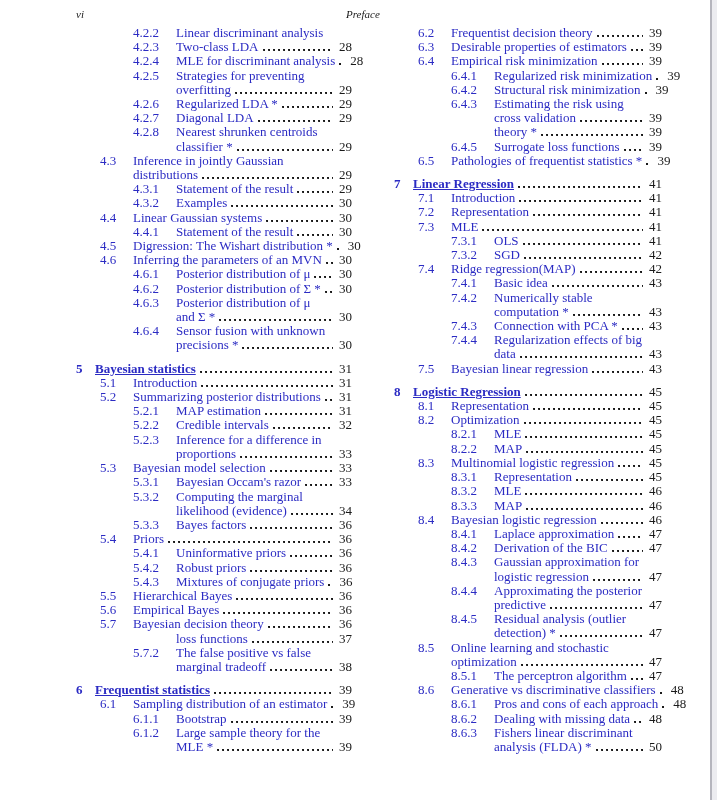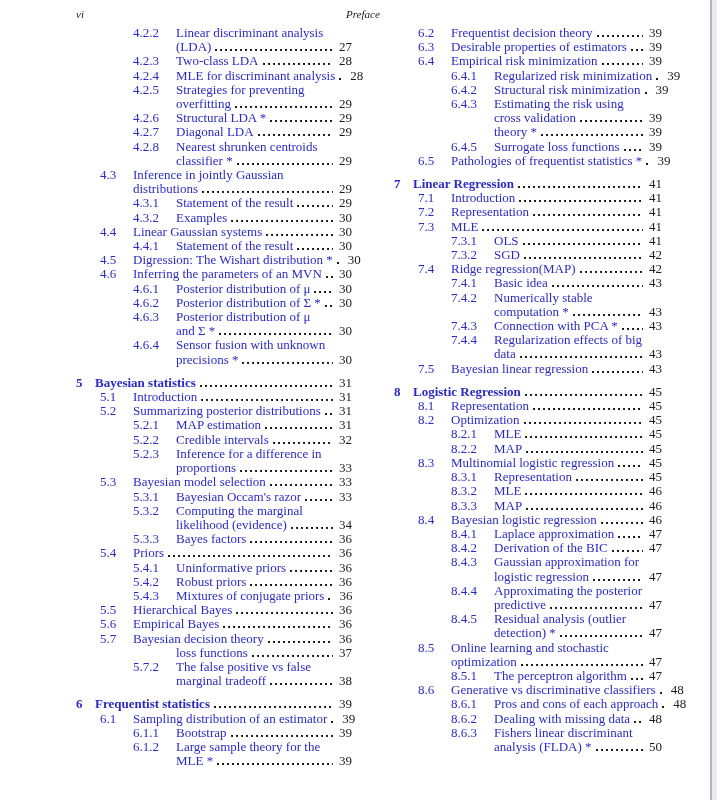--- a/index.html
+++ b/index.html
@@ -14,21 +14,21 @@
   .running-head{position:absolute;top:8px;font-size:11px;line-height:13px;color:var(--ink,#1a1a1a);font-style:italic;}
   #head-left{left:76px;}
   #head-right{left:346px;width:268px;text-align:left;}
   .toc-col{position:absolute;top:26px;font-size:13px;line-height:14.2px;color:var(--link,#2b2bc3);}
   #col-left{left:76px;width:276px;}
   #col-right{left:360px;width:268px;margin-left:34px;}
   .toc-line{position:relative;display:flex;align-items:flex-start;min-height:14.2px;}
   .toc-line .num{position:absolute;top:0;}
   .lv-c{padding-left:19px;}
   .lv-c .num{left:0;font-weight:bold;}
-  .lv-c .txt{font-weight:bold;}
+  .lv-c .txt{font-weight:bold;text-decoration:underline;}
   .lv-s{padding-left:57px;}
   .lv-s .num{left:24px;}
   .lv-ss{padding-left:100px;}
   .lv-ss .num{left:57px;}
   .gap{margin-top:9px;}
   .txt{white-space:nowrap;}
   .dots{
     flex:1 1 auto;min-width:5px;height:14.2px;margin:0 3px 0 4px;
     background-image:radial-gradient(circle at 1.2px 10px, var(--ink,#1a1a1a) 0.9px, transparent 1.3px);
     background-size:5px 14.2px;background-repeat:repeat-x;
@@ -41,25 +41,20 @@
 <div class="running-head" id="head-left">vi</div>
 
 <div class="running-head" id="head-right">Preface</div>
 
 <div class="toc-col" id="col-left">
     <div class="toc-line lv-ss">
       <span class="num">4.2.2</span>
       <span class="txt">Linear discriminant analysis</span>
     </div>
     <div class="toc-line lv-ss">
-      <span class="txt">(LDA)</span>
-      <span class="dots"></span>
-      <span class="pg">27</span>
-    </div>
-    <div class="toc-line lv-ss">
       <span class="num">4.2.3</span>
       <span class="txt">Two-class LDA</span>
       <span class="dots"></span>
       <span class="pg">28</span>
     </div>
     <div class="toc-line lv-ss">
       <span class="num">4.2.4</span>
       <span class="txt">MLE for discriminant analysis</span>
       <span class="dots"></span>
       <span class="pg">28</span>
@@ -68,21 +63,21 @@
       <span class="num">4.2.5</span>
       <span class="txt">Strategies for preventing</span>
     </div>
     <div class="toc-line lv-ss">
       <span class="txt">overfitting</span>
       <span class="dots"></span>
       <span class="pg">29</span>
     </div>
     <div class="toc-line lv-ss">
       <span class="num">4.2.6</span>
-      <span class="txt">Structural LDA *</span>
+      <span class="txt">Regularized LDA *</span>
       <span class="dots"></span>
       <span class="pg">29</span>
     </div>
     <div class="toc-line lv-ss">
       <span class="num">4.2.7</span>
       <span class="txt">Diagonal LDA</span>
       <span class="dots"></span>
       <span class="pg">29</span>
     </div>
     <div class="toc-line lv-ss">

